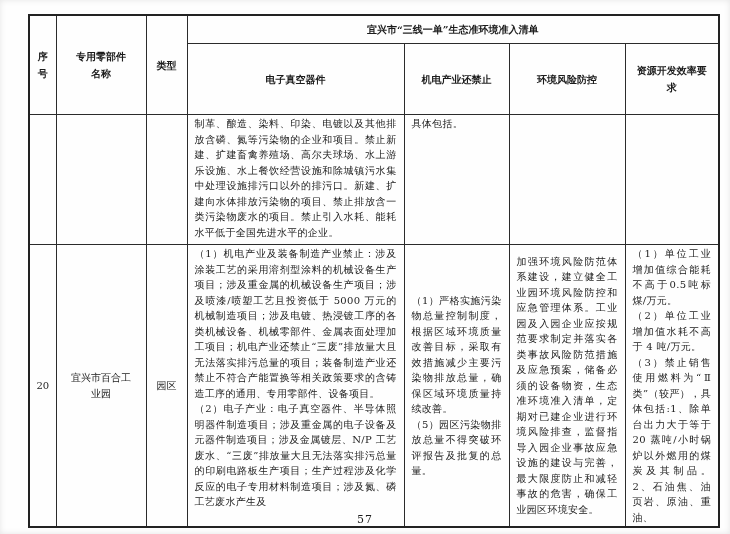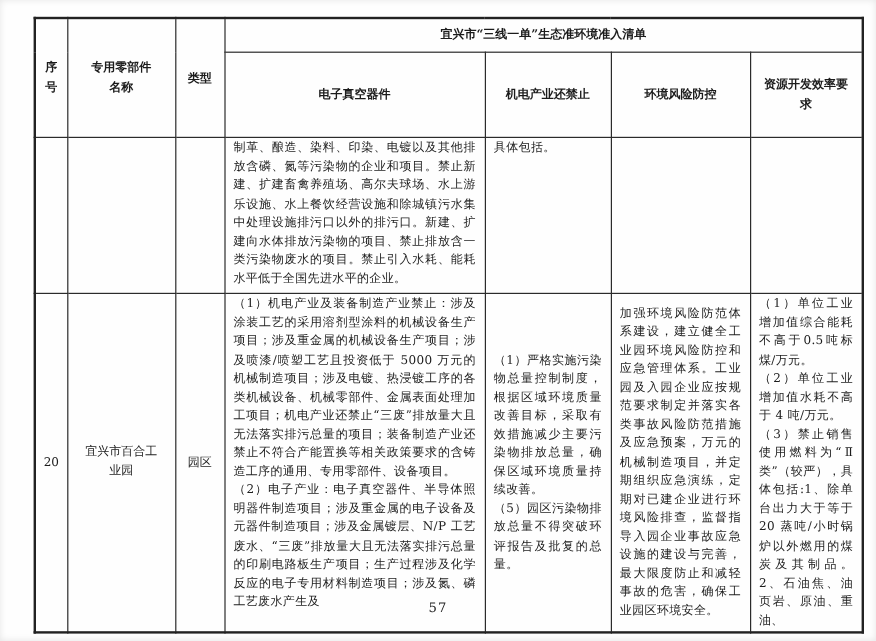--- a/index.html
+++ b/index.html
@@ -42,27 +42,27 @@
     padding:1px 7px;
     margin-left:24px;
   }
   .cell-mid{vertical-align:middle;}
   .cell-center{
     text-align:center;
     vertical-align:middle;
     line-height:16px;
     padding:0 4px;
   }
-  .cell-name{padding:0 12px;font-family:Liberation Mono, monospace;}
+  .cell-name{padding:0 12px;}
   tr.row-cont td{height:127px;}
   tr.row-main td{height:268px;}
   .page-number{
     position:absolute;
     left:0;right:0;
-    top:500px;
+    top:513px;
     text-align:center;
     font-size:11px;
     letter-spacing:1px;
   }
 </style>
 </head>
 <body>
 
 <table class="doc-table">
   <colgroup>
@@ -99,21 +99,21 @@
     <td class="cell-body"></td>
   </tr>
   <tr class="row-main">
     <td class="cell-center">20</td>
     <td class="cell-center cell-name">宜兴市百合工业园</td>
     <td class="cell-center">园区</td>
     <td class="cell-body">（1）机电产业及装备制造产业禁止：涉及涂装工艺的采用溶剂型涂料的机械设备生产项目；涉及重金属的机械设备生产项目；涉及喷漆/喷塑工艺且投资低于 5000 万元的机械制造项目；涉及电镀、热浸镀工序的各类机械设备、机械零部件、金属表面处理加工项目；机电产业还禁止“三废”排放量大且无法落实排污总量的项目；装备制造产业还禁止不符合产能置换等相关政策要求的含铸造工序的通用、专用零部件、设备项目。
 （2）电子产业：电子真空器件、半导体照明器件制造项目；涉及重金属的电子设备及元器件制造项目；涉及金属镀层、N/P 工艺废水、“三废”排放量大且无法落实排污总量的印刷电路板生产项目；生产过程涉及化学反应的电子专用材料制造项目；涉及氮、磷工艺废水产生及</td>
     <td class="cell-body cell-mid">（1）严格实施污染物总量控制制度，根据区域环境质量改善目标，采取有效措施减少主要污染物排放总量，确保区域环境质量持续改善。
 （5）园区污染物排放总量不得突破环评报告及批复的总量。</td>
-    <td class="cell-body cell-mid">加强环境风险防范体系建设，建立健全工业园环境风险防控和应急管理体系。工业园及入园企业应按规范要求制定并落实各类事故风险防范措施及应急预案，万元的机械制造项目，并定期组织应急演练，定期对已建企业进行环境风险排查，监督指导入园企业事故应急设施的建设与完善，最大限度防止和减轻事故的危害，确保工业园区环境安全。</td>
+    <td class="cell-body cell-mid">加强环境风险防范体系建设，建立健全工业园环境风险防控和应急管理体系。工业园及入园企业应按规范要求制定并落实各类事故风险防范措施及应急预案，储备必须的设备物资，生态准环境准入清单，定期对已建企业进行环境风险排查，监督指导入园企业事故应急设施的建设与完善，最大限度防止和减轻事故的危害，确保工业园区环境安全。</td>
     <td class="cell-body cell-mid">（1）单位工业增加值综合能耗不高于0.5吨标煤/万元。
 （2）单位工业增加值水耗不高于 4 吨/万元。
 （3）禁止销售使用燃料为“Ⅱ类”（较严），具体包括:1、除单台出力大于等于 20 蒸吨/小时锅炉以外燃用的煤炭及其制品。2、石油焦、油页岩、原油、重油、</td>
   </tr>
 </tbody>
   </table>
 
 <div class="page-number">57</div>
 
 </body></html>

